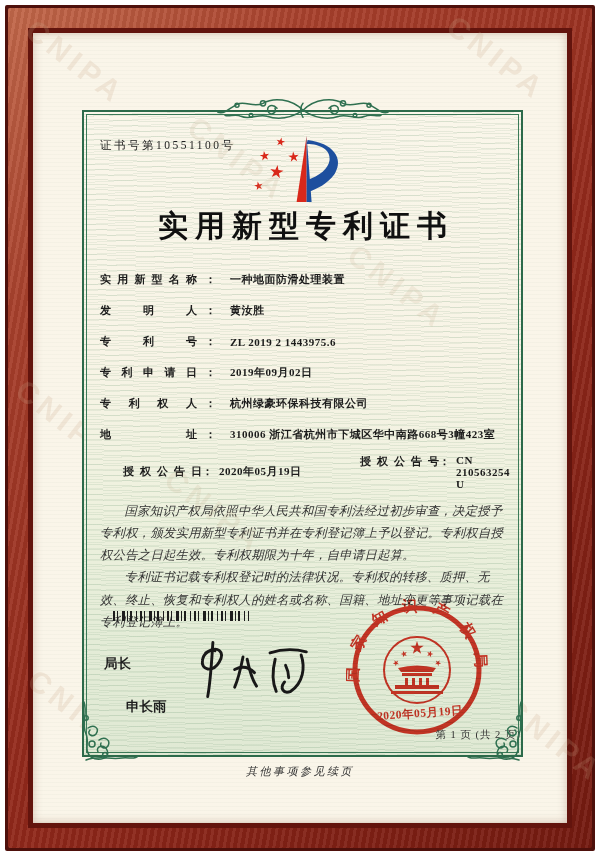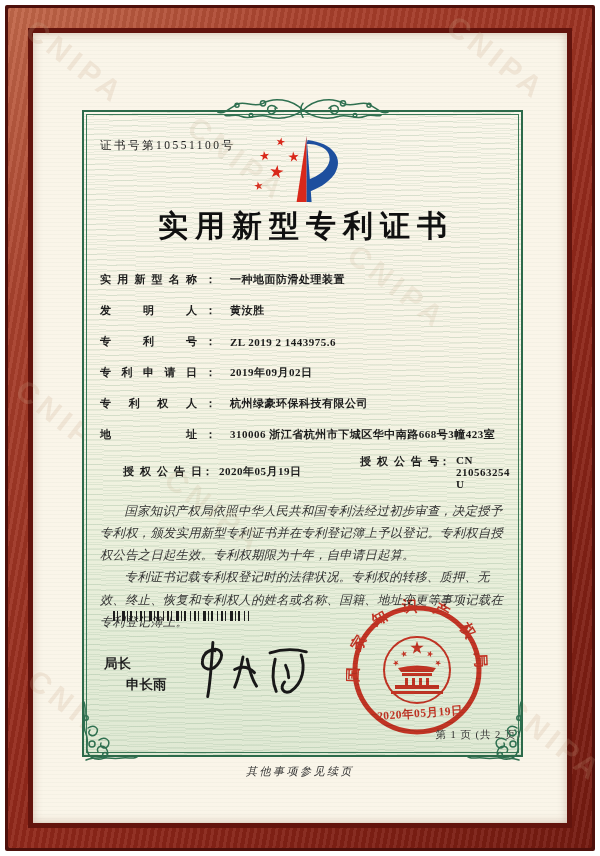--- a/index.html
+++ b/index.html
@@ -50,21 +50,21 @@
            font-weight:600;flex:none;}
   .body-text{position:absolute;left:16px;right:16px;top:388px;}
   .body-text p{margin:0;font-size:12.3px;line-height:1.8;text-indent:2em;color:#333;
                font-style:italic;letter-spacing:0.3px;}
   .barcode{position:absolute;left:29px;top:499px;width:136px;height:10px;
     background:repeating-linear-gradient(90deg,
       #1d1d1d 0 2px,transparent 2px 4px,#1d1d1d 4px 5px,transparent 5px 9px,
       #1d1d1d 9px 12px,transparent 12px 14px,#1d1d1d 14px 15px,transparent 15px 17px,
       #1d1d1d 17px 19px,transparent 19px 23px,#1d1d1d 23px 24px,transparent 24px 27px);}
   .director{position:absolute;left:20px;top:543px;font-size:13.5px;font-weight:700;color:#1e1e1e;}
-  .director .name{margin-top:3px;padding-left:22px;}
+  .director .name{margin-top:25px;padding-left:22px;}
   .signature{position:absolute;left:105px;top:525px;}
   .seal{position:absolute;left:262px;top:487px;opacity:0.93;mix-blend-mode:multiply;}
   .page-info{position:absolute;left:0;right:0;top:616px;text-align:right;
              font-size:10.5px;letter-spacing:1px;color:#333;}
   .footer-note{position:absolute;left:0;right:0;top:764px;text-align:center;z-index:3;
                font-size:11px;letter-spacing:2.5px;color:#333;font-style:italic;}
   .green-stroke{stroke:#2f7050;fill:none;stroke-width:1.5;stroke-linecap:round;}
 </style>
 </head>
 <body>

